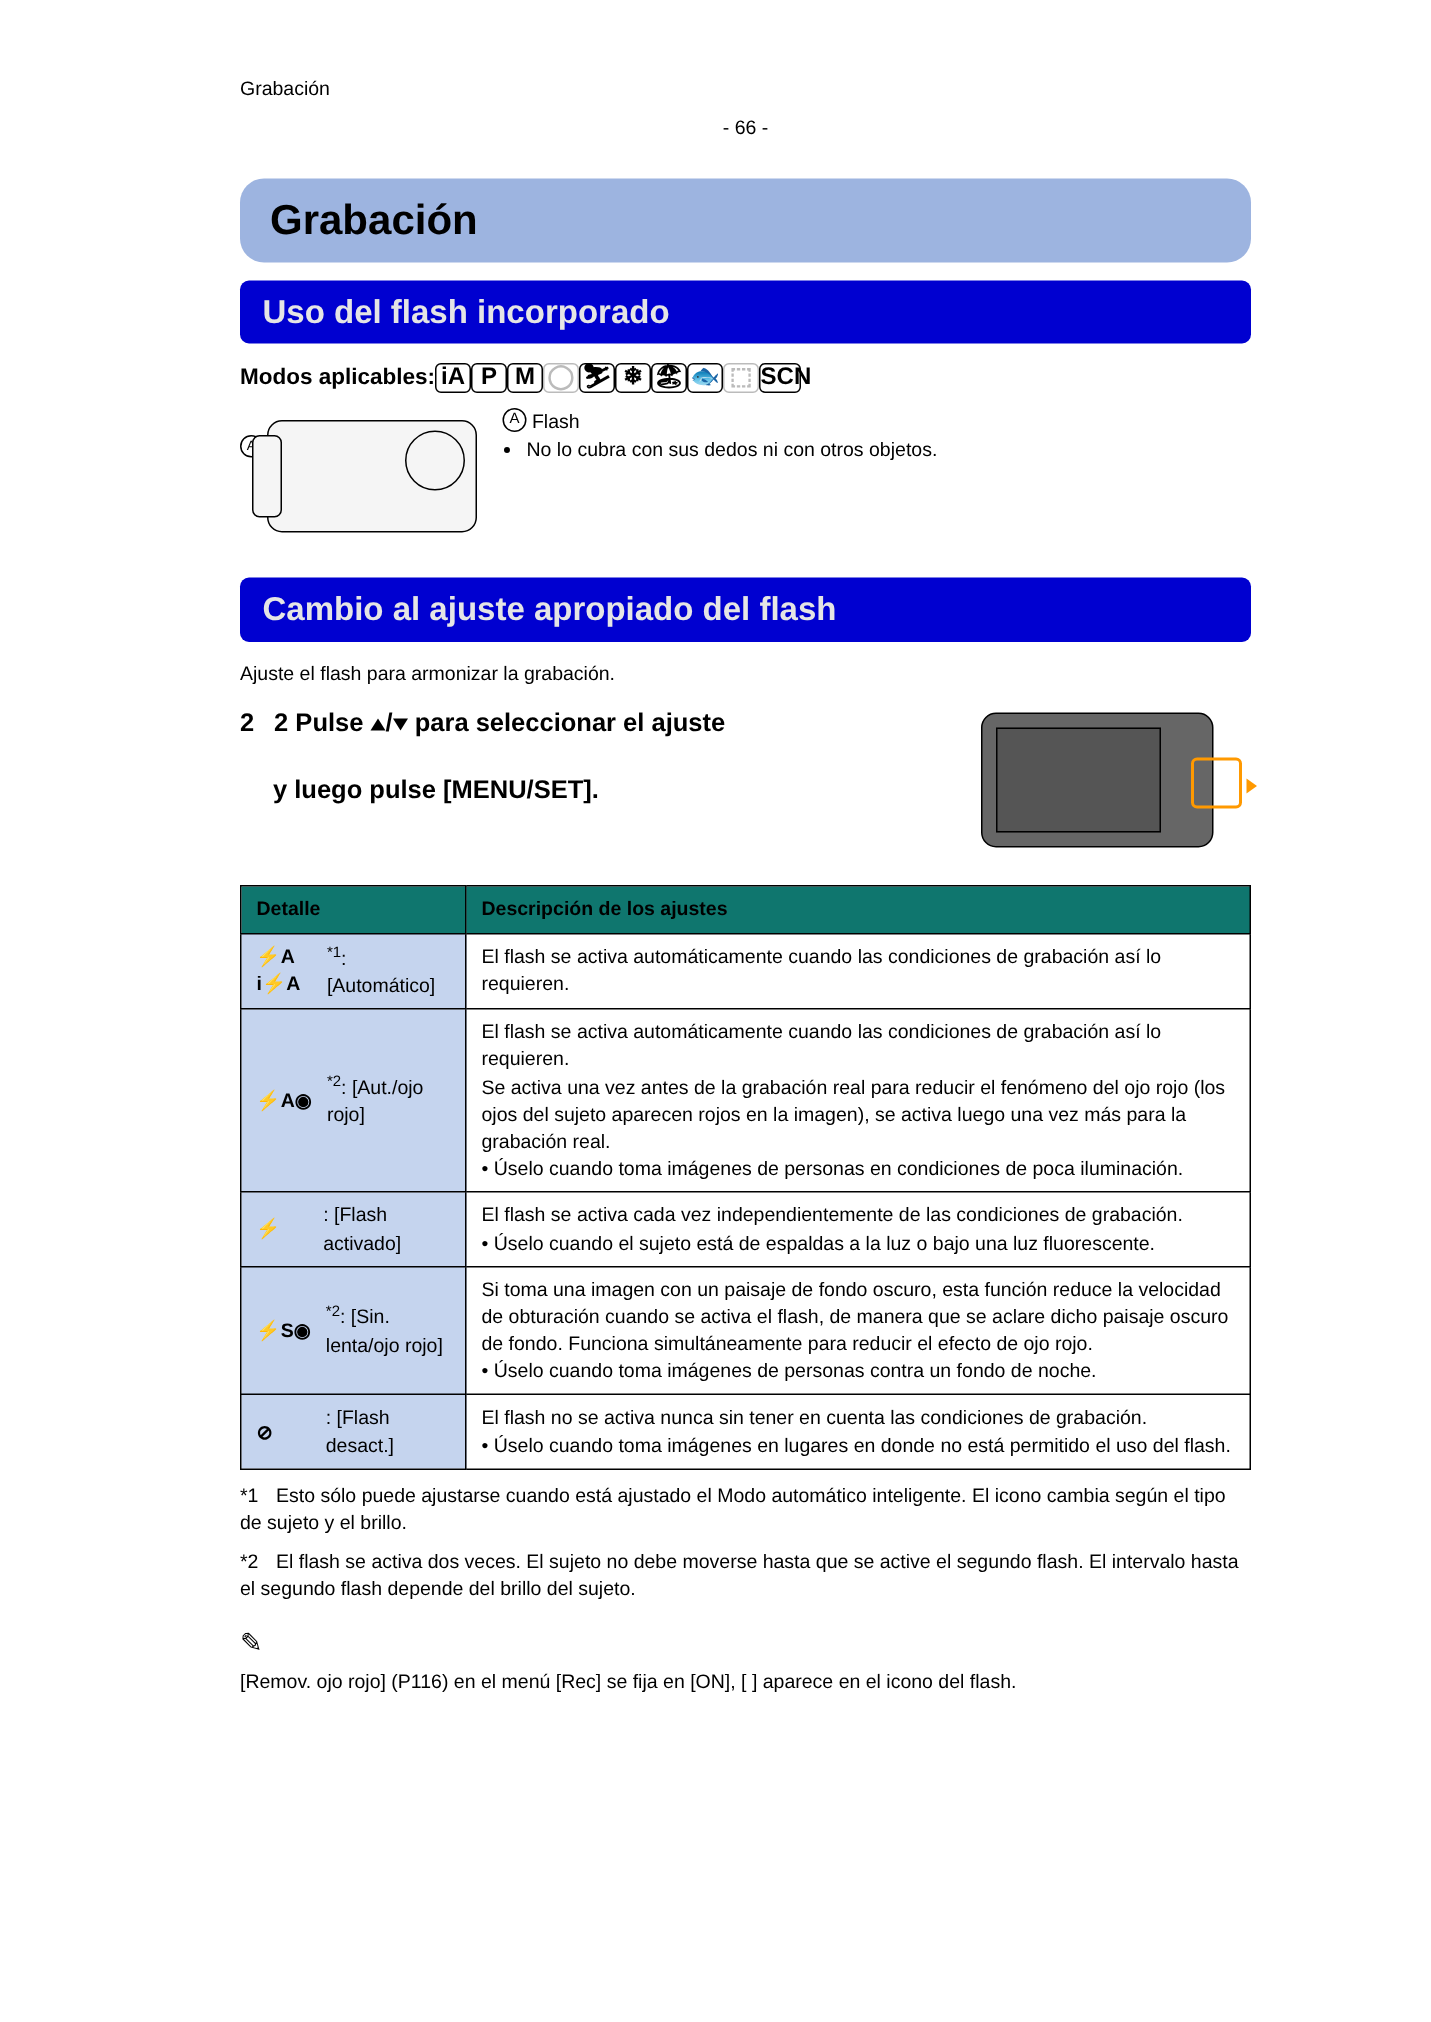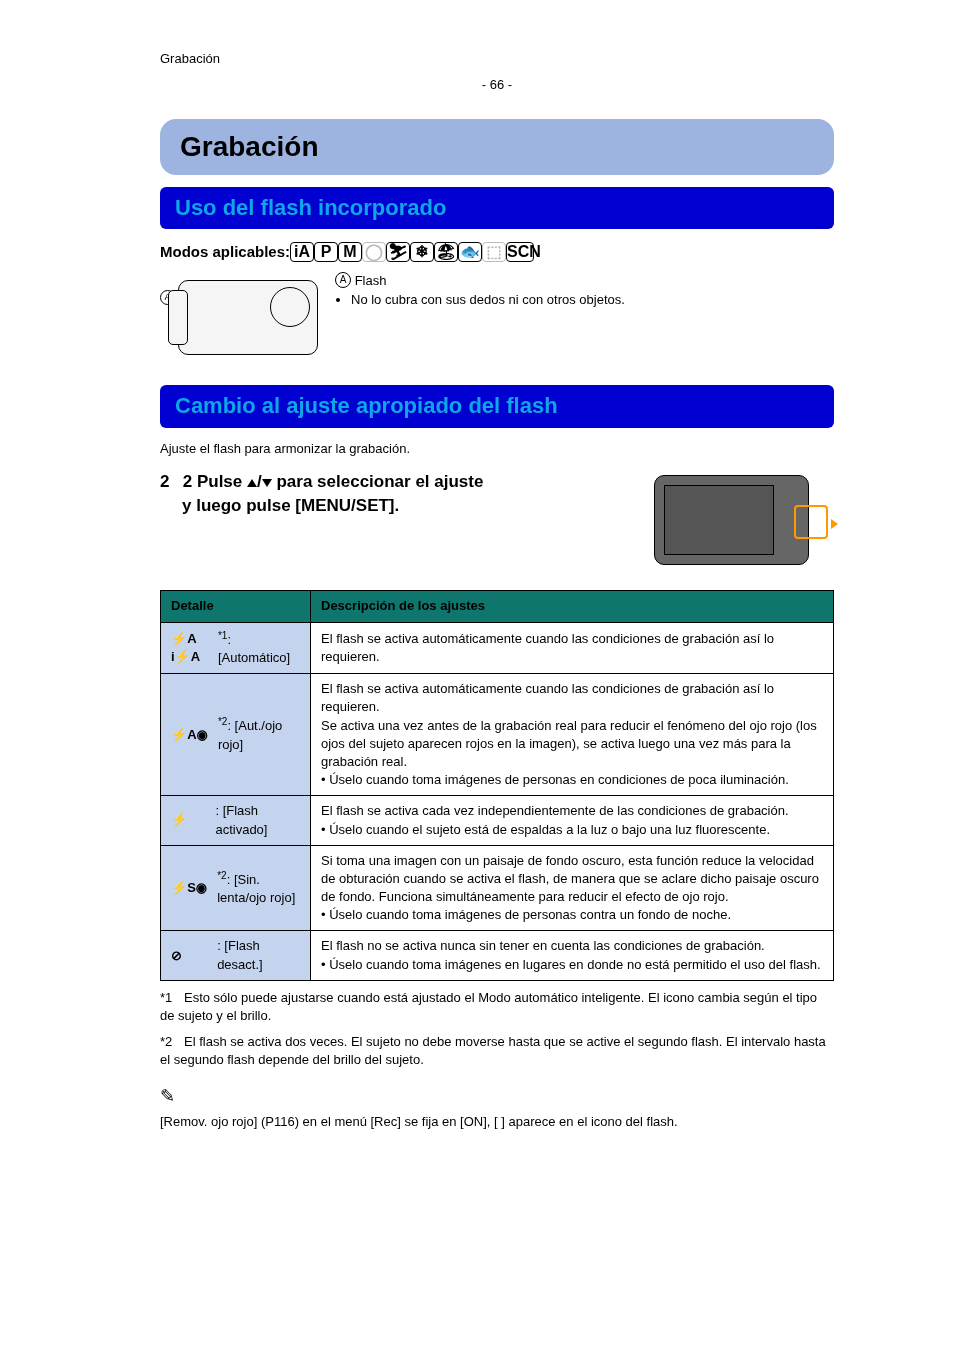--- a/index.html
+++ b/index.html
@@ -34,21 +34,21 @@
       font-weight: bold;
       color: #000;
       margin-bottom: 10px;
     }
     .subsection-title {
       background: #0000d0;
       border-radius: 6px;
       padding: 6px 15px;
       font-size: 22px;
       font-weight: bold;
-      color: #0ea5e9;
+      color: #e5e5e5;
       margin: 12px 0;
     }
     .mode-row {
       display: flex;
       align-items: center;
       margin-bottom: 10px;
     }
     .mode-label {
       font-weight: bold;
       font-size: 15px;
@@ -162,20 +162,21 @@
       flex: 1;
       font-size: 17px;
       font-weight: bold;
     }
     .step-text .step-number {
       display: inline-block;
       width: 18px;
     }
     .step-line {
       margin-left: 22px;
+      margin-top: 21px;
     }
     .camera-rear {
       width: 180px;
       height: 100px;
       position: relative;
     }
     .camera-rear-body {
       width: 155px;
       height: 90px;
       border: 1.5px solid #000;

